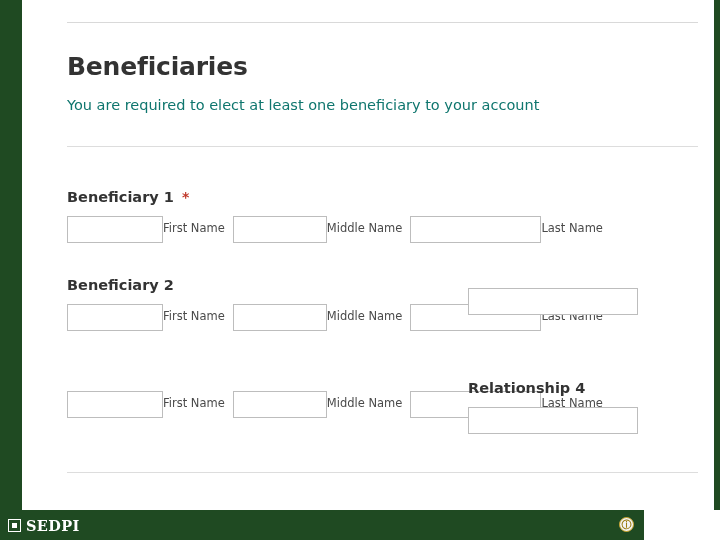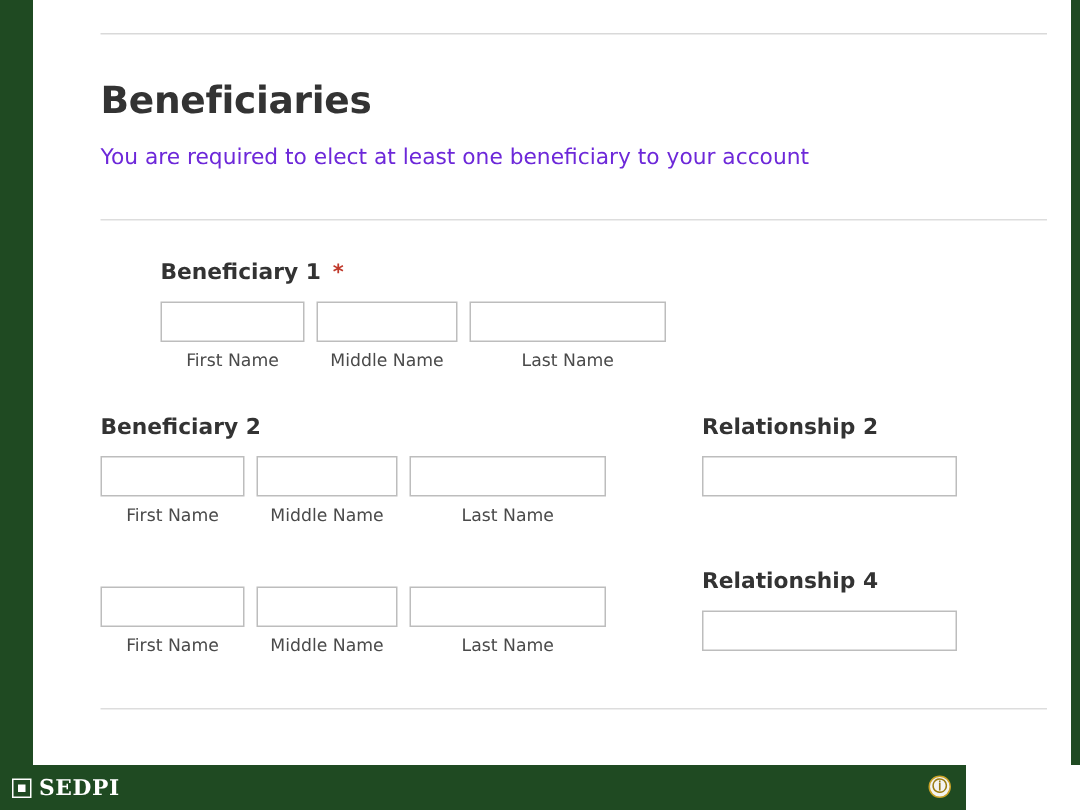--- a/index.html
+++ b/index.html
@@ -60,21 +60,21 @@
     font-size: 25px;
     font-weight: bold;
     color: #333333;
     letter-spacing: -0.2px;
   }
   .subtitle {
     position: absolute;
     left: 45px;
     top: 97px;
     font-size: 14.5px;
-    color: #6d28d9;
+    color: #0f766e;
   }
   .mid-divider {
     position: absolute;
     left: 45px;
     top: 146px;
     width: 631px;
     height: 1px;
     background: #dddddd;
   }
   .bottom-divider {
@@ -101,22 +101,21 @@
     margin-left: 8px;
   }
   .fields {
     display: flex;
     align-items: flex-start;
     gap: 8px;
     margin-top: 11px;
   }
   .field {
     display: flex;
-    flex-direction: column;
-    align-items: center;
+    flex-direction: row;
   }
   input.txt {
     box-sizing: border-box;
     height: 27px;
     border: 1px solid #bdbdbd;
     background: #ffffff;
     font-family: "DejaVu Sans", sans-serif;
     font-size: 12.5px;
     color: #333333;
     padding: 2px 5px;
@@ -204,21 +203,21 @@
 
   <div class="content">
 
     <div class="top-divider"></div>
 
     <div class="title">Beneficiaries</div>
     <div class="subtitle">You are required to elect at least one beneficiary to your account</div>
 
     <div class="mid-divider"></div>
 
-    <div class="group" style="left:45px; top:174px;margin-left:40px;">
+    <div class="group" style="left:45px; top:189px;">
       <div class="grp-label">
         <span>Beneficiary 1</span><span class="req-star">*</span>
       </div>
       <div class="fields">
         <div class="field">
           <input class="txt w-first" type="text" value="" style="">
           <div class="hint">First Name</div>
         </div>
         <div class="field">
           <input class="txt w-middle" type="text" value="" style="">
@@ -244,21 +243,20 @@
           <div class="hint">Middle Name</div>
         </div>
         <div class="field">
           <input class="txt w-last" type="text" value="" style="">
           <div class="hint">Last Name</div>
         </div>
       </div>
     </div>
 
     <div class="group" style="left:446px; top:277px;">
-      <div class="grp-label">Relationship 2</div>
       <div class="fields">
         <div class="field">
           <input class="txt w-rel" type="text" value="" style="">
         </div>
       </div>
     </div>
 
     <div class="group" style="left:45px; top:380px;">
       <div class="fields">
         <div class="field">

